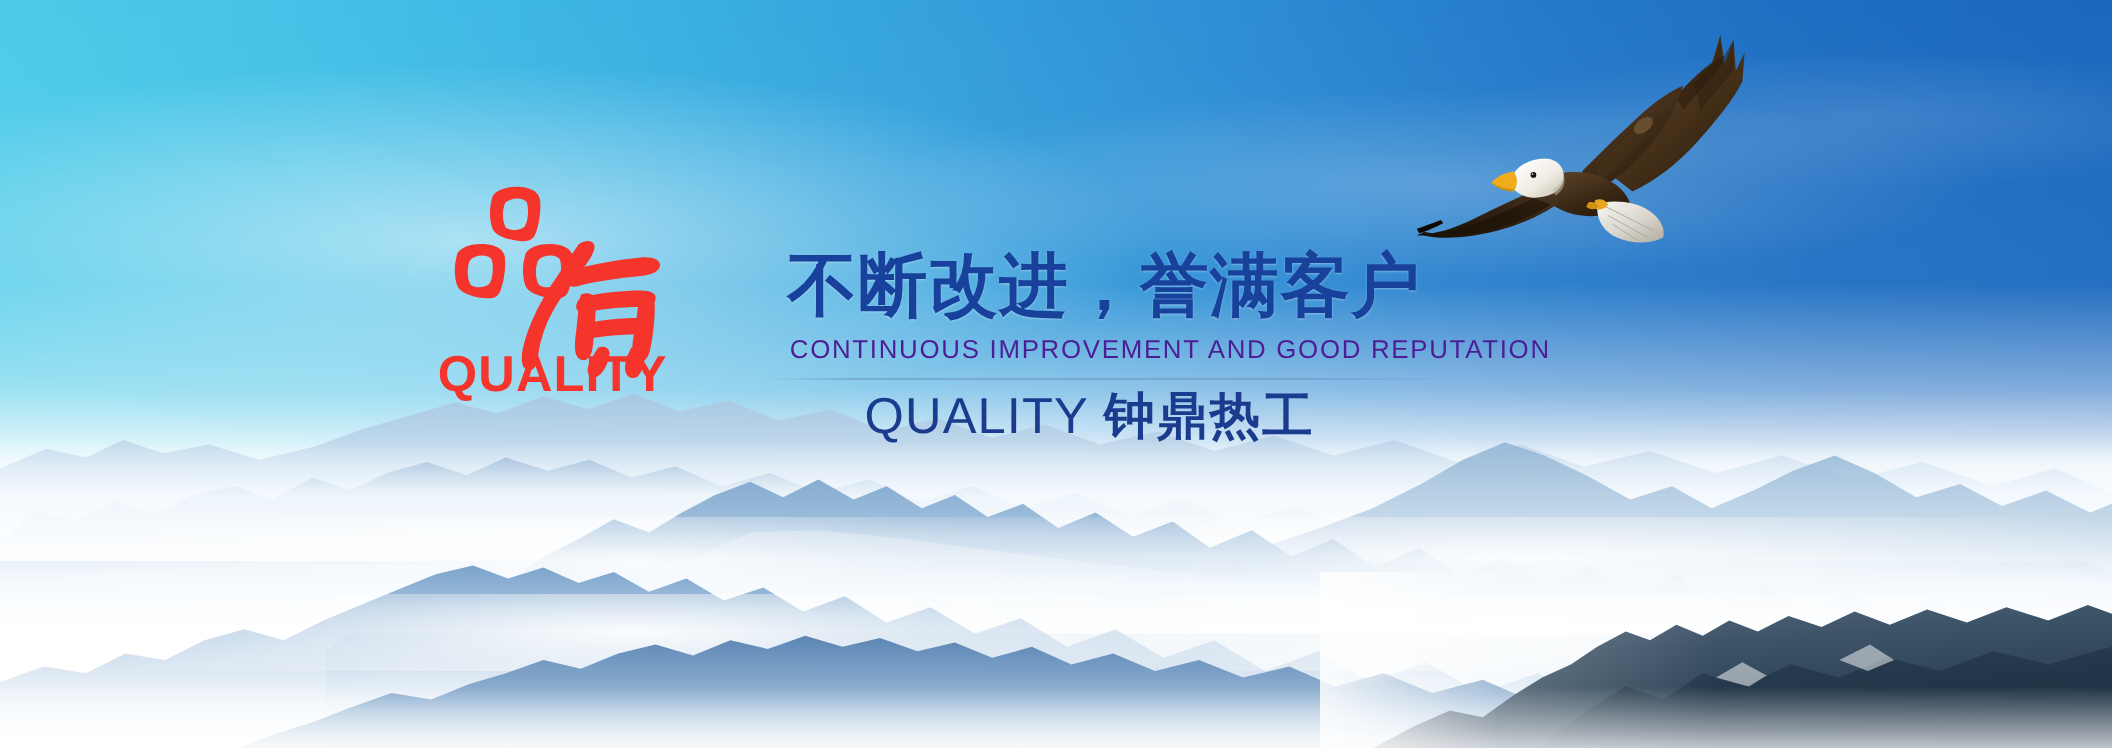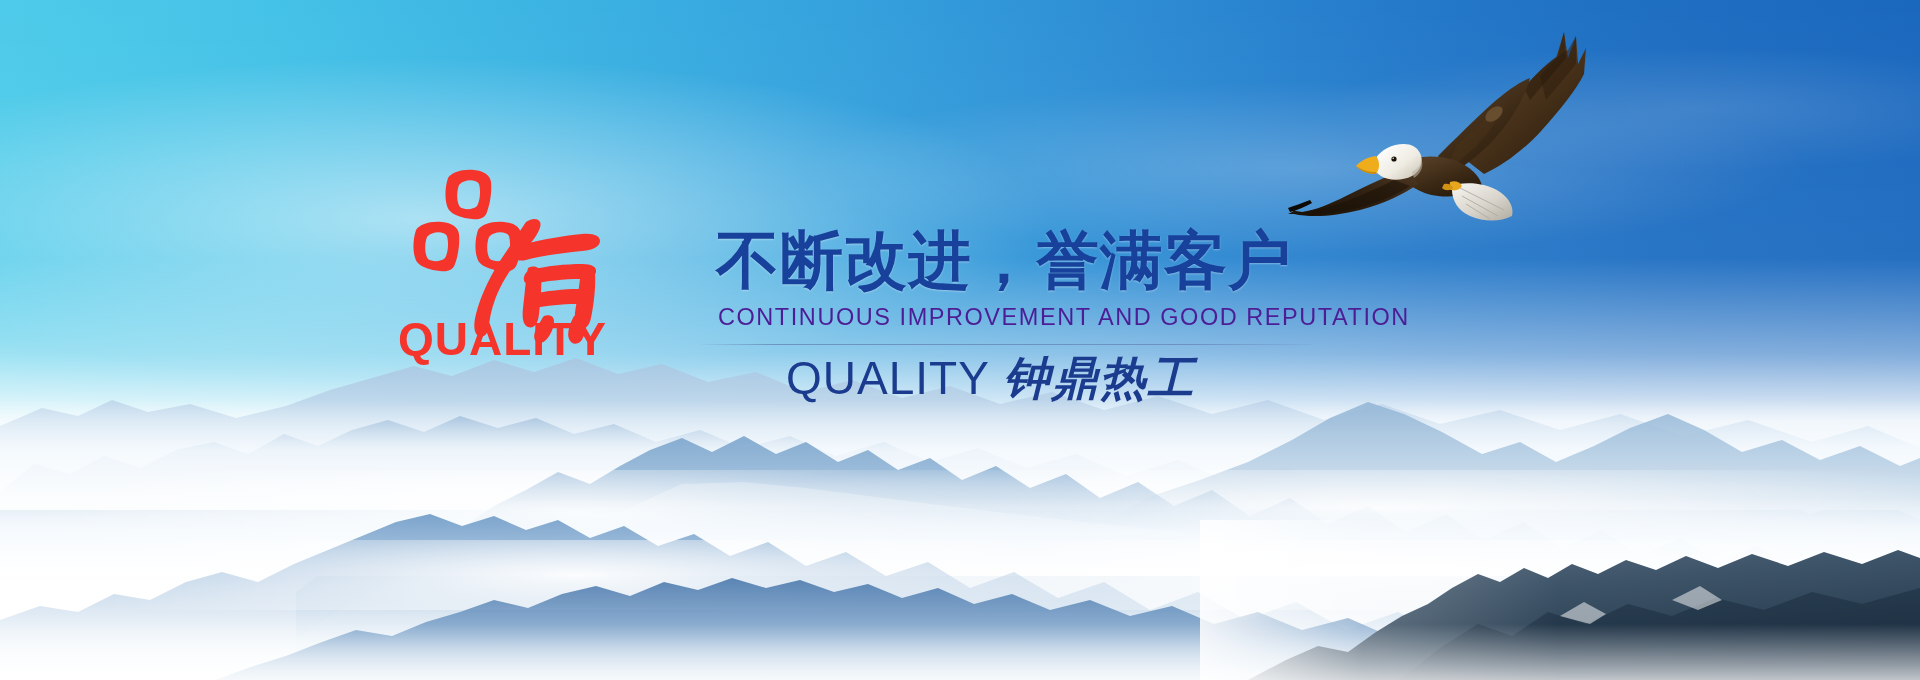--- a/index.html
+++ b/index.html
@@ -128,21 +128,21 @@
   .brandline {
     position:absolute;
     left:786px; top:352px;
     font-size:46px;
     font-weight:400;
     color:#1B3C8E;
     letter-spacing:1px;
     line-height:1.15;
     white-space:nowrap;
   }
-  .brandline .cn { font-weight:600; letter-spacing:2px;font-style:italic; }
+  .brandline .cn { font-weight:600; letter-spacing:2px; }
 </style>
 </head>
 <body>
 
 <div id="banner">
 
   <div class="sky"></div>
   <div class="sky-haze"></div>
 
   <div class="mtn" style="top:352px;">

